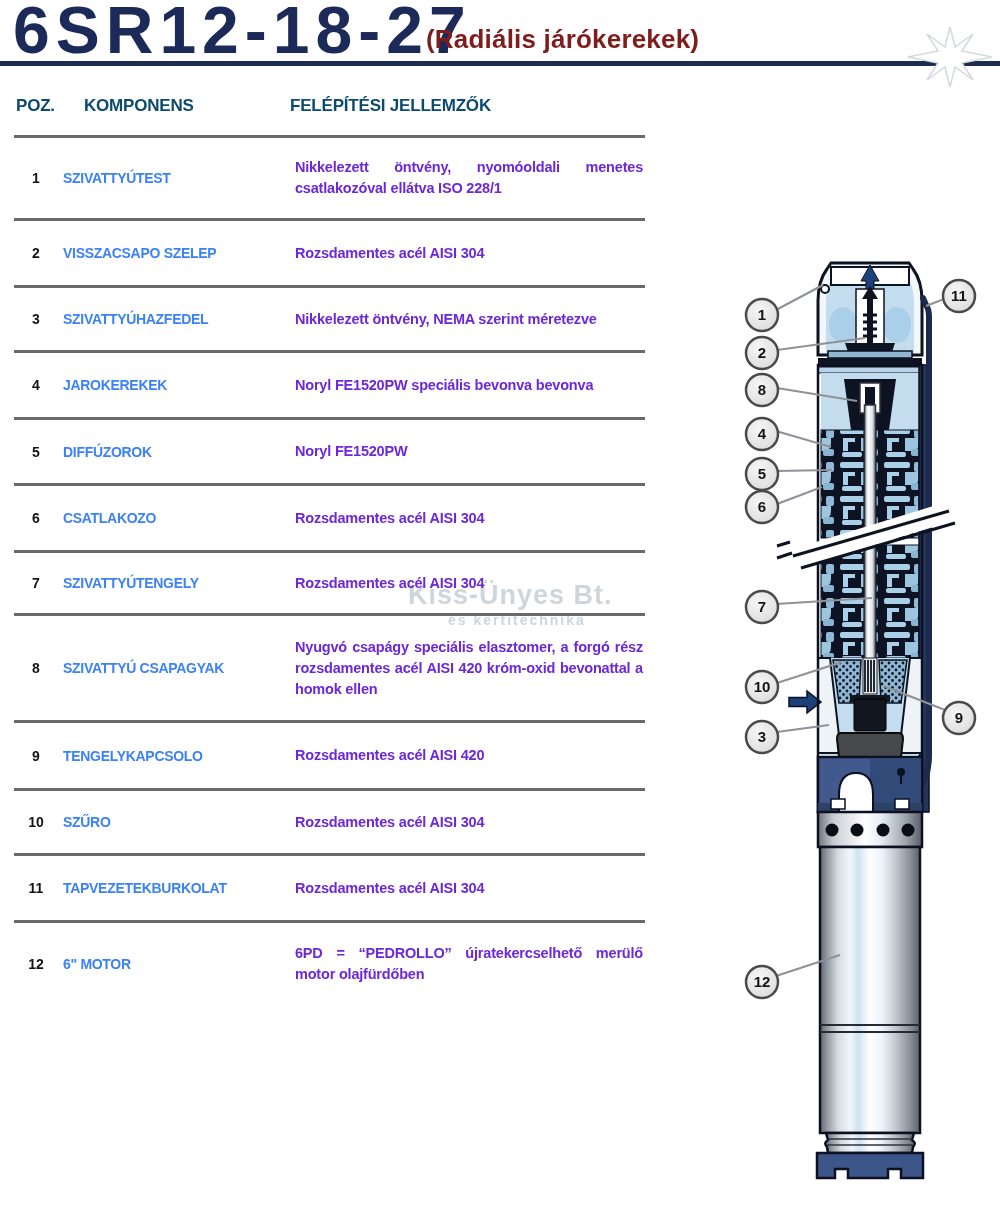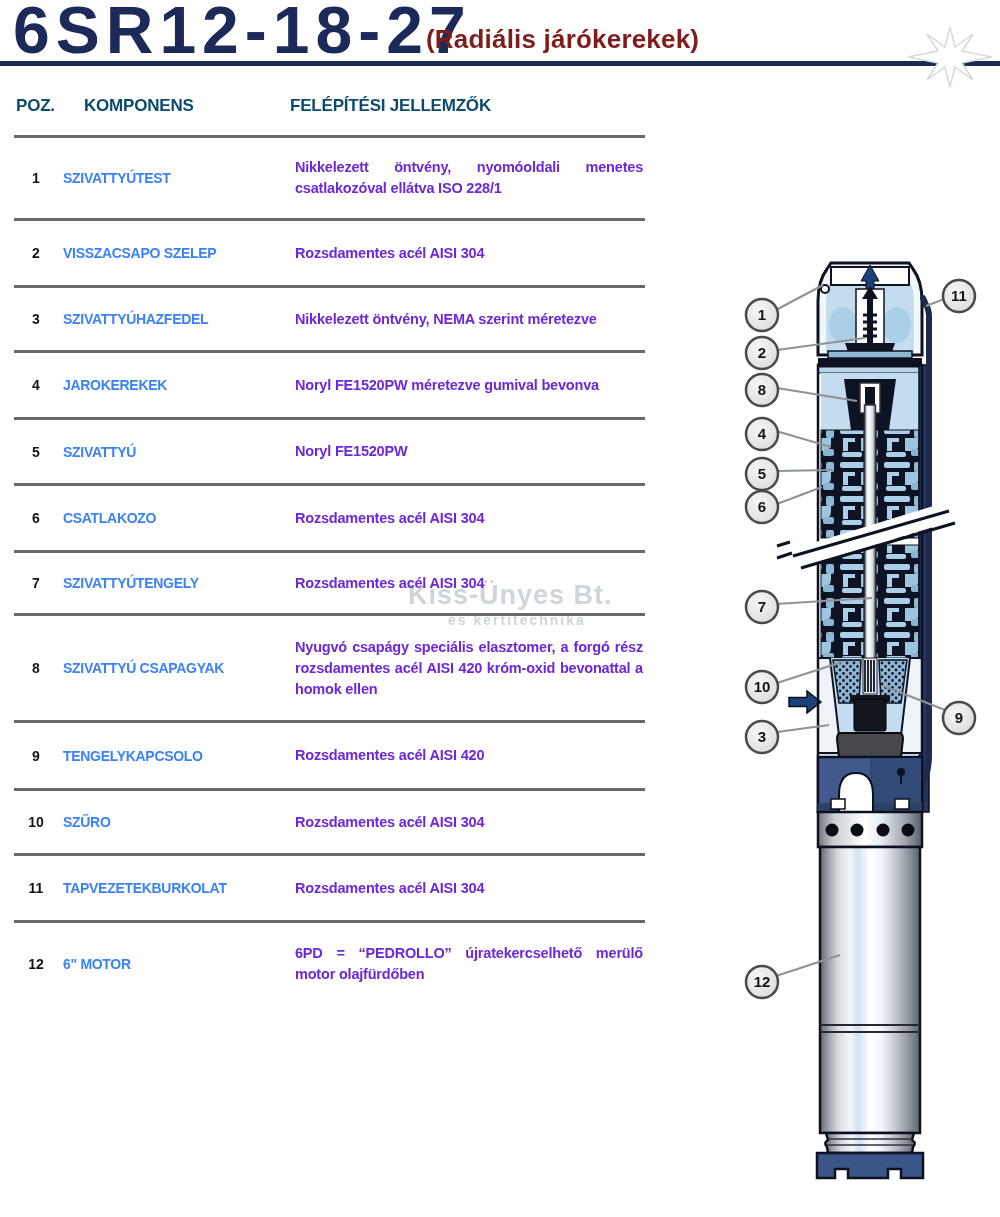--- a/index.html
+++ b/index.html
@@ -90,25 +90,25 @@
       <div class="c-feat">Rozsdamentes acél AISI 304</div>
     </div>
     <div class="row">
       <div class="c-pos">3</div>
       <div class="c-comp">SZIVATTYÚHAZFEDEL</div>
       <div class="c-feat">Nikkelezett öntvény, NEMA szerint méretezve</div>
     </div>
     <div class="row">
       <div class="c-pos">4</div>
       <div class="c-comp">JAROKEREKEK</div>
-      <div class="c-feat">Noryl FE1520PW méretezve gumival bevonva</div>
+      <div class="c-feat">Noryl FE1520PW speciális bevonva bevonva</div>
     </div>
     <div class="row">
       <div class="c-pos">5</div>
-      <div class="c-comp">SZIVATTYÚ</div>
+      <div class="c-comp">DIFFÚZOROK</div>
       <div class="c-feat">Noryl FE1520PW</div>
     </div>
     <div class="row">
       <div class="c-pos">6</div>
       <div class="c-comp">CSATLAKOZO</div>
       <div class="c-feat">Rozsdamentes acél AISI 304</div>
     </div>
     <div class="row">
       <div class="c-pos">7</div>
       <div class="c-comp">SZIVATTYÚTENGELY</div>

